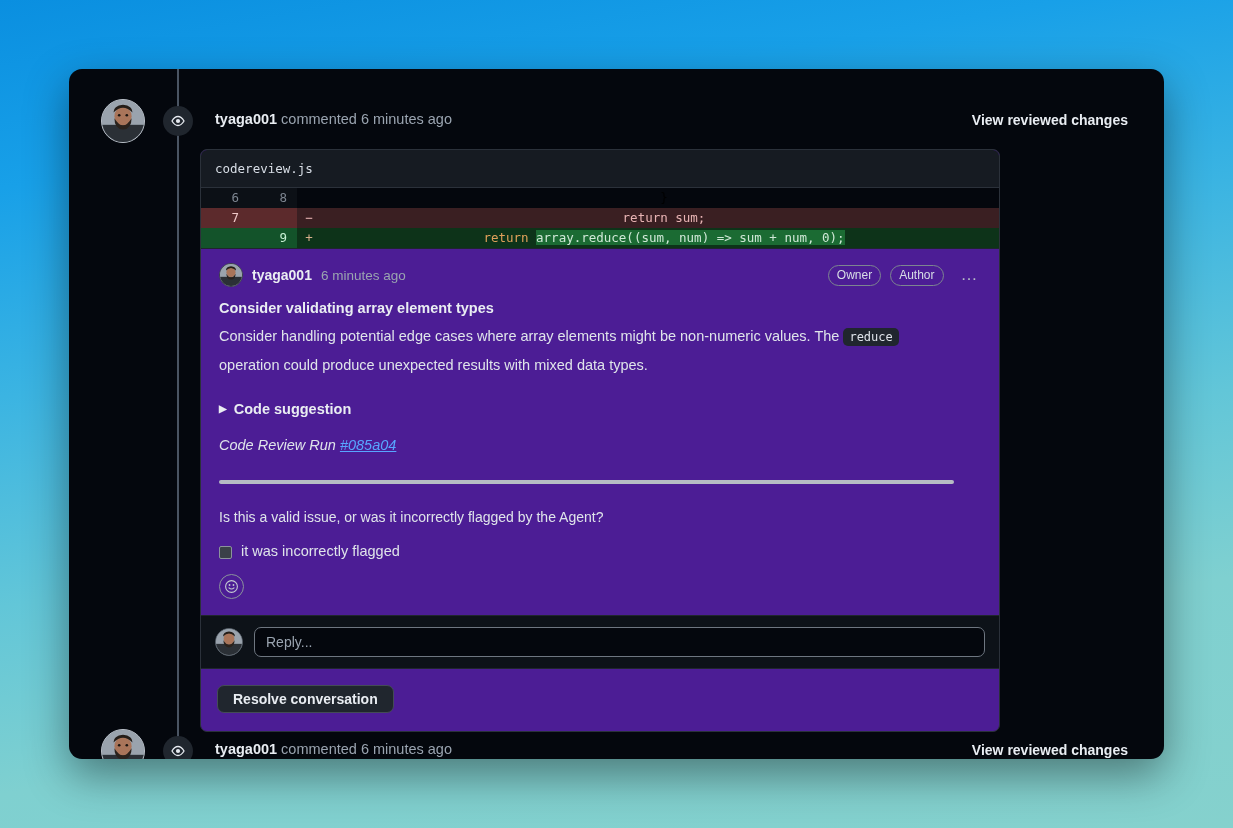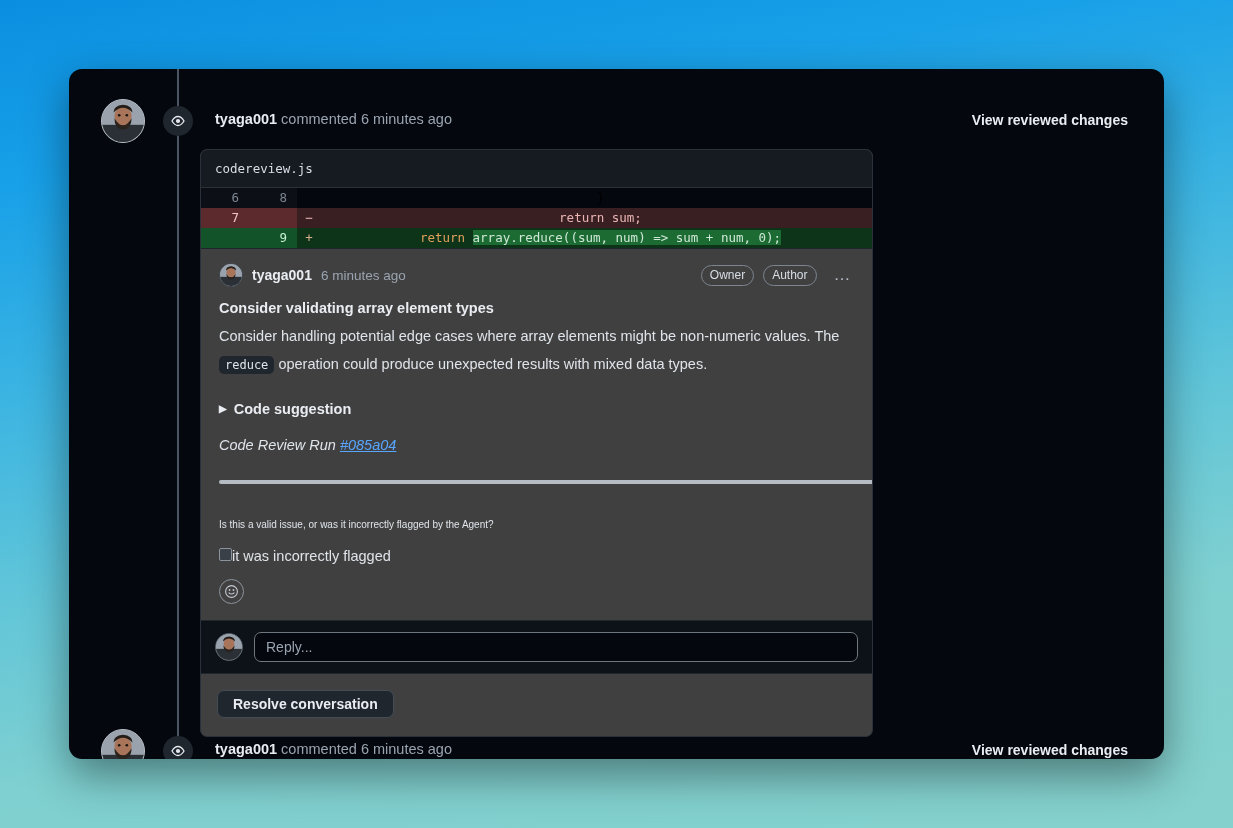--- a/index.html
+++ b/index.html
@@ -116,25 +116,25 @@
     font-weight: 700;
     color: #e9edf2;
     cursor: pointer;
     white-space: nowrap;
   }
 
   
   .thread-card {
     position: absolute;
     left: 131px;
-    width: 673px;
+    width: 800px;
     border: 1px solid #2b313a;
     border-radius: 7px;
     overflow: hidden;
-    background: #404040;
+    background: #4c1d95;
   }
 
   .diff-head {
     background: #161b22;
     padding: 11px 14px;
     font-family: "DejaVu Sans Mono", monospace;
     font-size: 12.5px;
     color: #d8dee6;
     border-bottom: 1px solid #2b313a;
   }
@@ -253,29 +253,30 @@
   hr.rule {
     margin: 27px 0 0 0;
     border: none;
     height: 4px;
     background: #b6bcc4;
     border-radius: 2px;
     width: 735px;
   }
 
   .question {
-    margin-top: 35px;
-    font-size: 10px;
+    margin-top: 25px;
+    font-size: 14px;
     color: #dfe4ea;
   }
 
   .cbrow {
     margin-top: 18px;
     display: flex;
-    align-items: flex-start;
+    align-items: flex-end;
+    gap: 9px;
     font-size: 14.5px;
     color: #dfe4ea;
     cursor: pointer;
   }
   .cbox {
     width: 13px;
     height: 13px;
     border: 1px solid #8b939c;
     border-radius: 2px;
     background: #3a4048;

